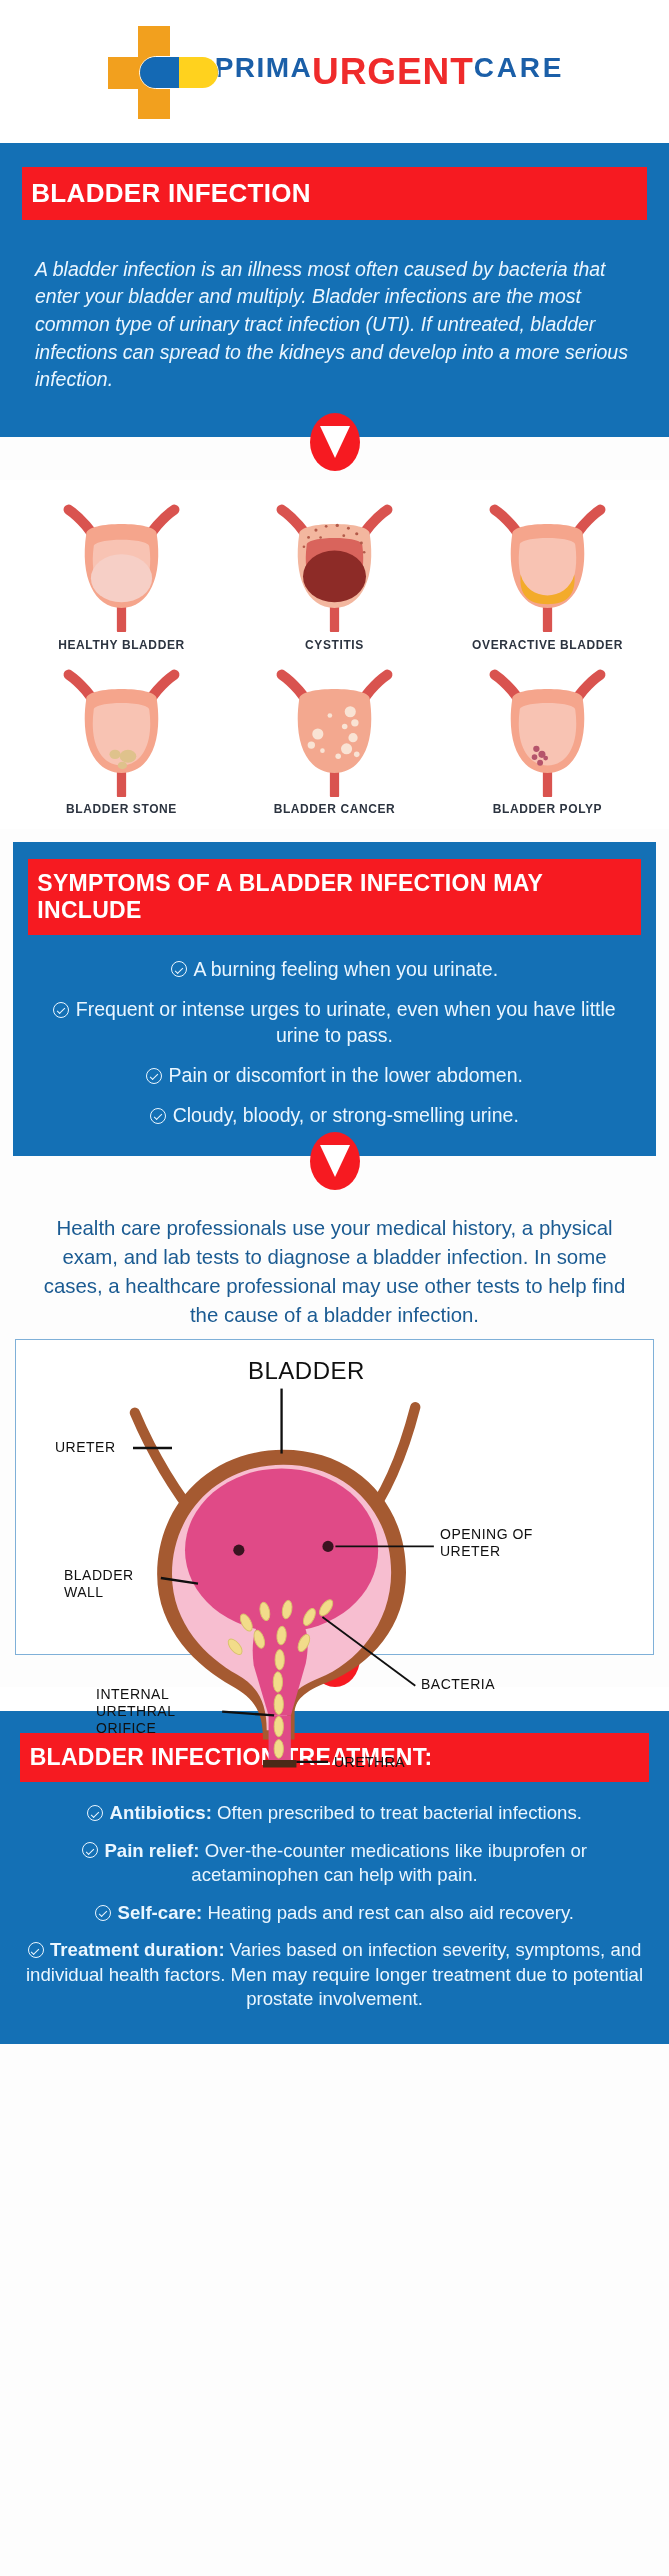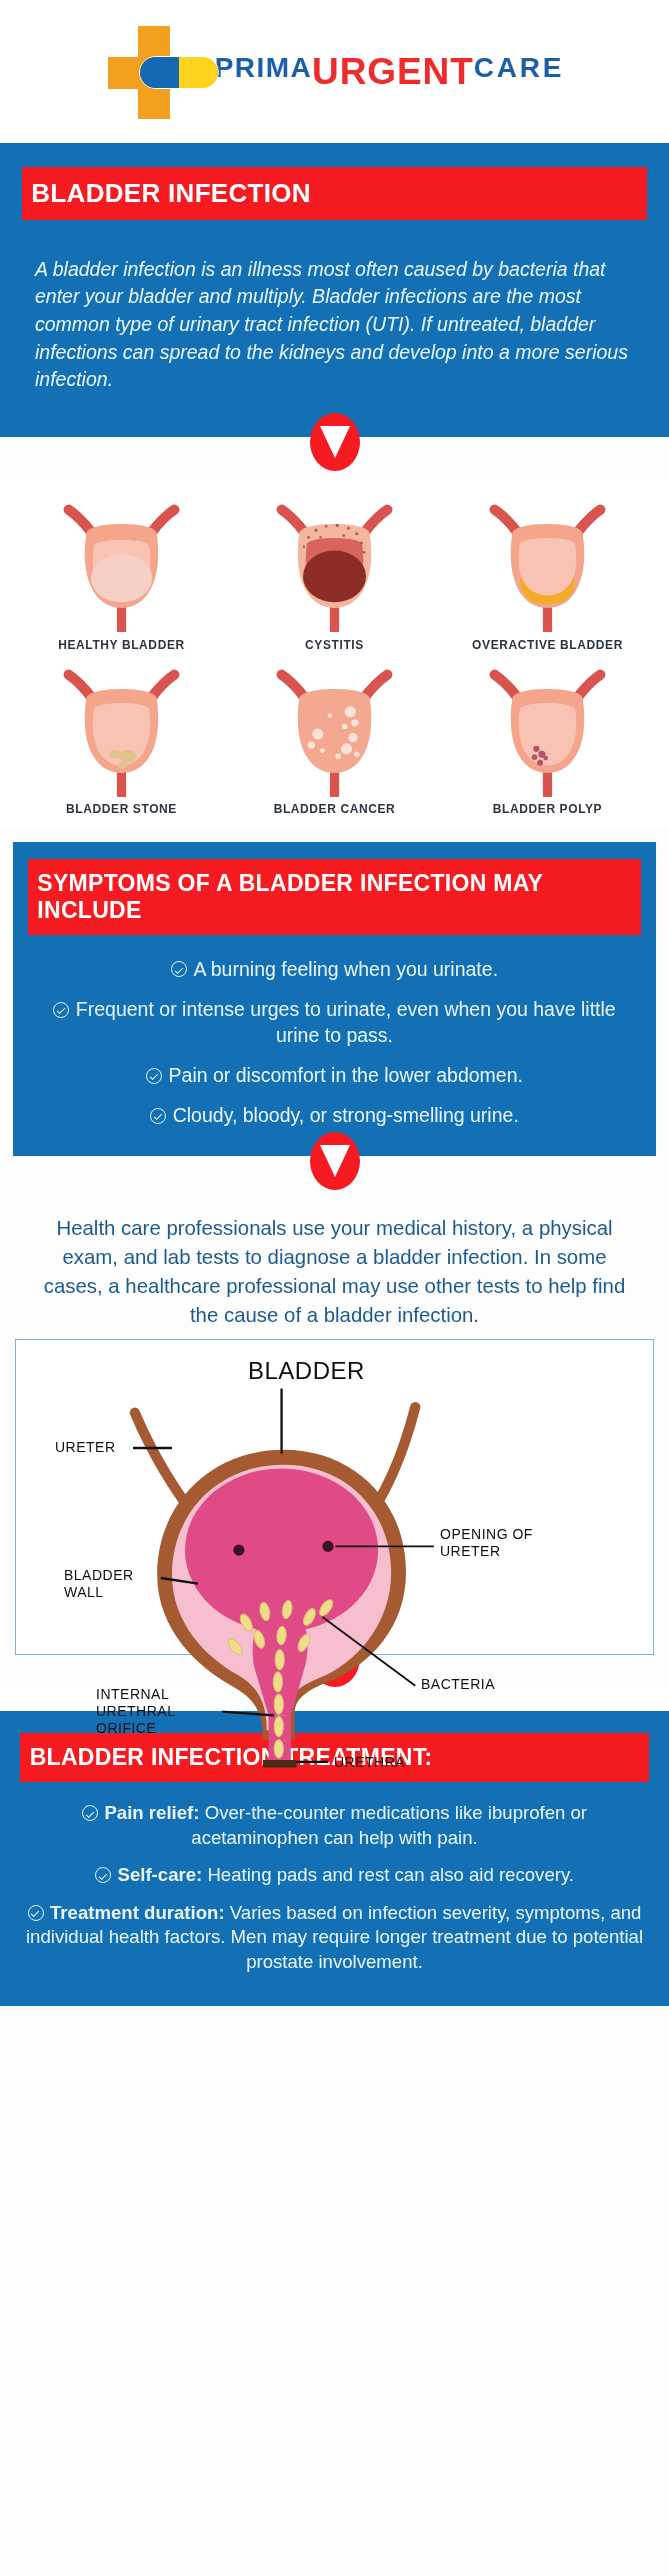--- a/index.html
+++ b/index.html
@@ -307,20 +307,23 @@
         <div class="tri"></div>
       </div>
   </div>
 
   <div class="white-gap"></div>
 
   <div class="blue-panel full" style="padding:22px 20.4px 32px 20.4px;">
     <div class="red-banner small">BLADDER INFECTION TREATMENT:</div>
     <div class="treat-list">
       <div class="treat-item">
+        <span class="tick"></span><b>Antibiotics:</b> <span>Often prescribed to treat bacterial infections.</span>
+      </div>
+      <div class="treat-item">
         <span class="tick"></span><b>Pain relief:</b> <span>Over-the-counter medications like ibuprofen or acetaminophen can help with pain.</span>
       </div>
       <div class="treat-item">
         <span class="tick"></span><b>Self-care:</b> <span>Heating pads and rest can also aid recovery.</span>
       </div>
       <div class="treat-item" style="margin-bottom:0;">
         <span class="tick"></span><b>Treatment duration:</b> <span>Varies based on infection severity, symptoms, and individual health factors. Men may require longer treatment due to potential prostate involvement.</span>
       </div>
     </div>
   </div>

